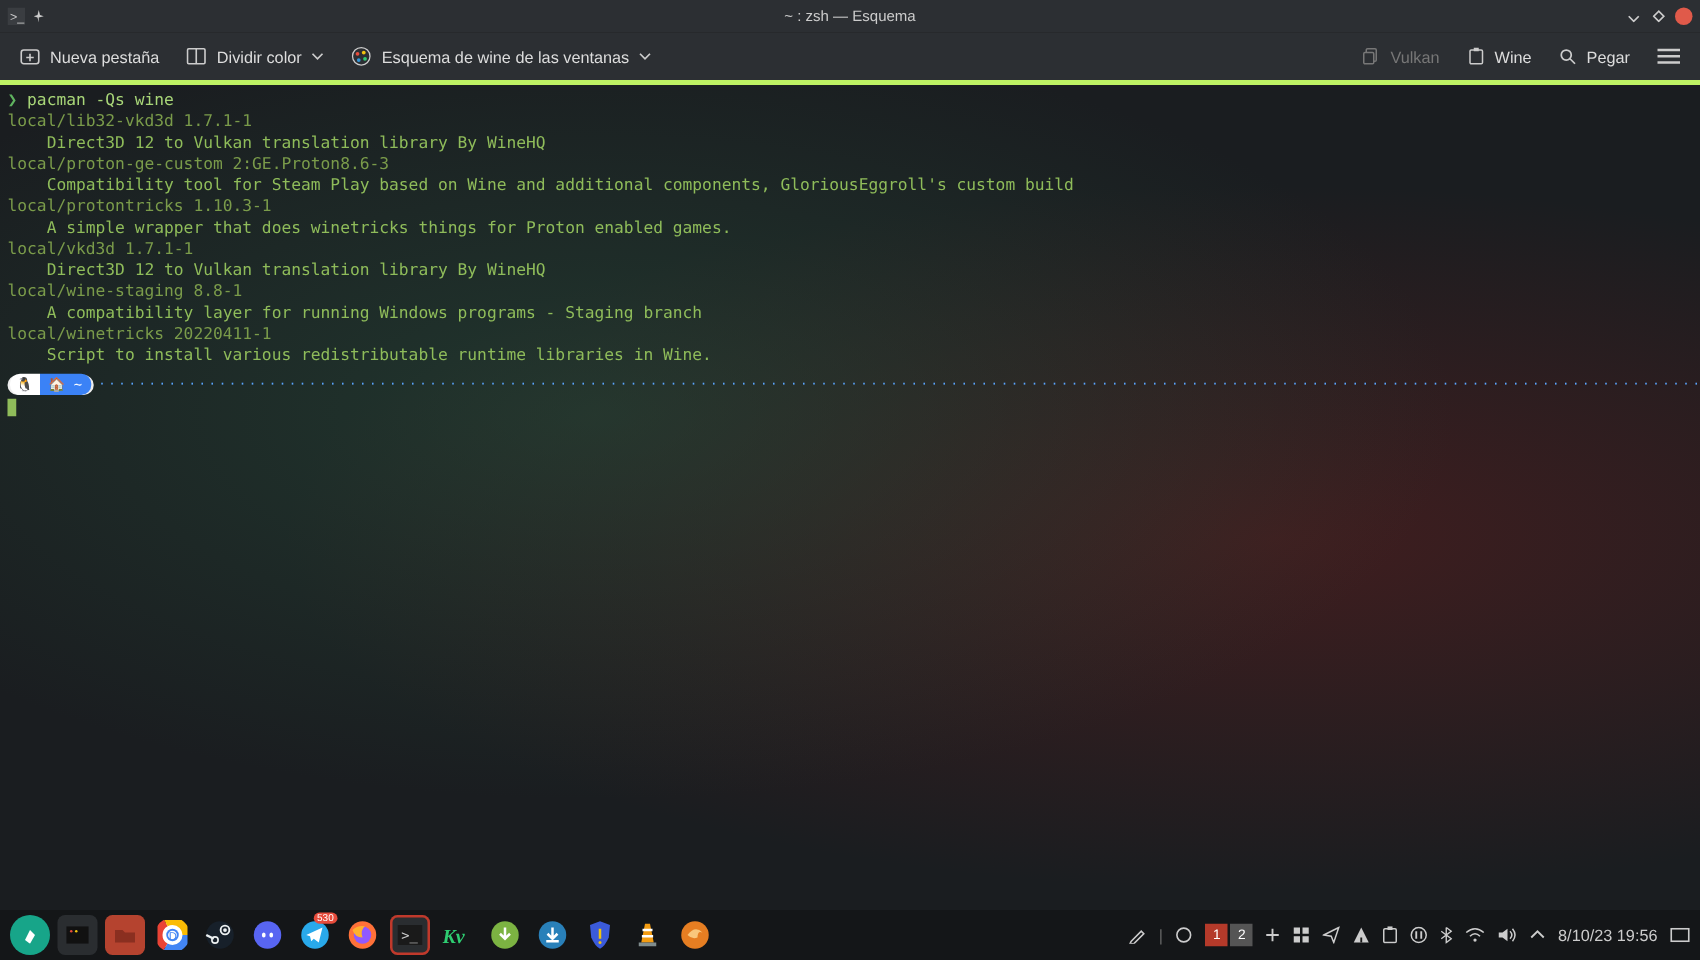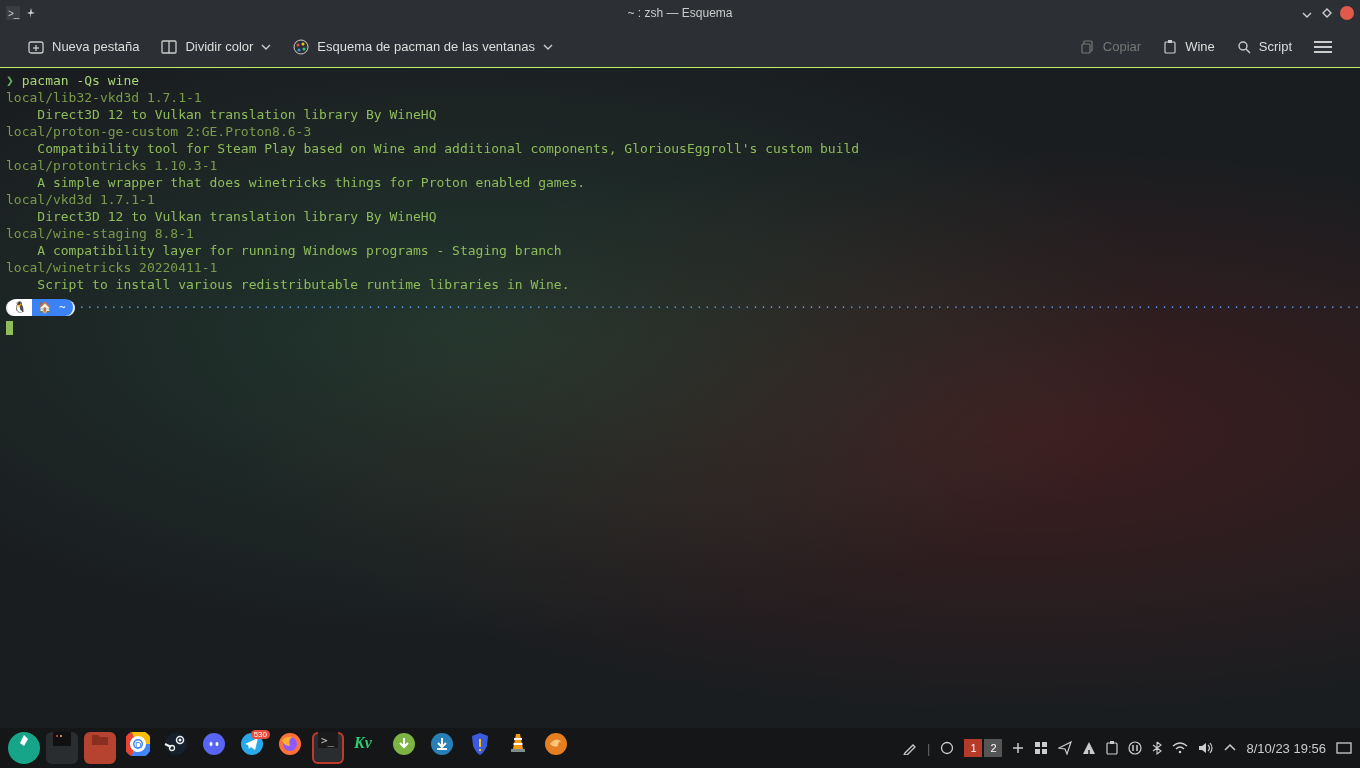--- a/index.html
+++ b/index.html
@@ -27,26 +27,26 @@
 .win-btn { width:14px; height:14px; display:flex; align-items:center; justify-content:center; font-size:10px; cursor:pointer;}
 .close-btn { width:14px; height:14px; border-radius:50%; background:#e05a4a; cursor:pointer;}
 .ic { display:inline-flex; align-items:center; justify-content:center; }
 
 
 .toolbar {
   height: 42px;
   background: #2c2f33;
   display:flex;
   align-items:center;
-  padding: 0 28px;
+  padding: 0 16px;
   gap: 22px;
   color:#ddd;
   font-family: sans-serif;
   font-size:13px;
-  border-bottom:1px solid #bef264;
+  border-bottom:4px solid #bef264;
 }
 .tool-item { display:flex; align-items:center; gap:8px; cursor:pointer; }
 .tool-item.disabled { color:#777; }
 .toolbar-spacer { flex:1; }
 .hamburger { width:18px; display:flex; flex-direction:column; gap:3px; cursor:pointer;}
 .hamburger div { height:2px; background:#ccc;}
 
 
 .terminal-wrap {
   position:relative;
@@ -92,21 +92,21 @@
 .taskbar {
   position:absolute; bottom:0; left:0; right:0;
   height:40px;
   background: rgba(20,22,24,0.92);
   display:flex; align-items:center;
   padding:0 8px;
   gap:6px;
 }
 .tb-icon {
   width:32px; height:32px; border-radius:6px;
-  display:flex; justify-content:center;
+  display:flex; align-items:center; justify-content:center;
   font-size:16px; cursor:pointer;
 }
 .tb-icon.active { box-shadow: inset 0 0 0 2px #c0392b; background:#2a2d30;}
 .tb-spacer { flex:1;}
 .tray { display:flex; align-items:center; gap:10px; color:#ccc; font-size:13px; font-family:sans-serif;}
 .tray .sep { color:#666;}
 .desk-badge { display:flex; gap:2px;}
 .desk-badge span{ background:#b53a2a; color:#fff; width:18px; height:18px; display:flex;align-items:center;justify-content:center; font-size:11px;}
 .desk-badge span.inactive{ background:#555;}
 .tray-ic{ cursor:pointer; display:inline-flex;}
@@ -165,46 +165,46 @@
       </svg>
   </div>
   <div class="tool-item">
     <svg width="16" height="16">
         <circle cx="8" cy="8" r="7" fill="none" stroke="#ccc" stroke-width="1"></circle>
         <circle cx="5" cy="6" r="1.5" fill="#e74c3c"></circle>
         <circle cx="10" cy="5" r="1.5" fill="#f1c40f"></circle>
         <circle cx="11" cy="10" r="1.5" fill="#2ecc71"></circle>
         <circle cx="6" cy="11" r="1.5" fill="#3498db"></circle>
       </svg>
-    <span>Esquema de pacman de las ventanas</span>
+    <span>Esquema de wine de las ventanas</span>
     <svg width="10" height="10">
         <path d="M1 3 L5 7 L9 3" stroke="#ccc" fill="none" stroke-width="1.4"></path>
       </svg>
   </div>
   <div class="toolbar-spacer"></div>
   <div class="tool-item disabled">
     <svg width="14" height="14">
         <rect x="3" y="1" width="8" height="10" rx="1" fill="none" stroke="#777" stroke-width="1.2"></rect>
         <rect x="1" y="4" width="8" height="9" rx="1" fill="#2c2f33" stroke="#777" stroke-width="1.2"></rect>
       </svg>
-    <span>Copiar</span>
+    <span>Vulkan</span>
   </div>
   <div class="tool-item">
     <svg width="14" height="14">
         <rect x="2" y="2" width="10" height="11" rx="1" fill="none" stroke="#ccc" stroke-width="1.2"></rect>
         <rect x="5" y="0" width="4" height="3" fill="#ccc"></rect>
       </svg>
     <span>Wine</span>
   </div>
   <div class="tool-item">
     <svg width="14" height="14">
         <circle cx="6" cy="6" r="4" fill="none" stroke="#ccc" stroke-width="1.4"></circle>
         <line x1="9" y1="9" x2="13" y2="13" stroke="#ccc" stroke-width="1.4"></line>
       </svg>
-    <span>Script</span>
+    <span>Pegar</span>
   </div>
   <div class="hamburger">
     <div></div>
       <div></div>
       <div></div>
   </div>
 </div>
 
 <div class="terminal-wrap">
   <div class="terminal" id="term"><div><span class="prompt-sym">❯</span> <span class="cmd">pacman -Qs wine</span></div><div class="pkg-line">local/lib32-vkd3d 1.7.1-1</div><div class="desc-line">    Direct3D 12 to Vulkan translation library By WineHQ</div><div class="pkg-line">local/proton-ge-custom 2:GE.Proton8.6-3</div><div class="desc-line">    Compatibility tool for Steam Play based on Wine and additional components, GloriousEggroll's custom build</div><div class="pkg-line">local/protontricks 1.10.3-1</div><div class="desc-line">    A simple wrapper that does winetricks things for Proton enabled games.</div><div class="pkg-line">local/vkd3d 1.7.1-1</div><div class="desc-line">    Direct3D 12 to Vulkan translation library By WineHQ</div><div class="pkg-line">local/wine-staging 8.8-1</div><div class="desc-line">    A compatibility layer for running Windows programs - Staging branch</div><div class="pkg-line">local/winetricks 20220411-1</div><div class="desc-line">    Script to install various redistributable runtime libraries in Wine.</div><div class="prompt-status"><span class="pill-left"><span class="seg-white">🐧</span><span class="seg-blue">🏠 ~</span></span><span class="dots">····················································································································································································</span></div><div style="margin-top:2px"><span class="cursor-block"></span></div></div>

